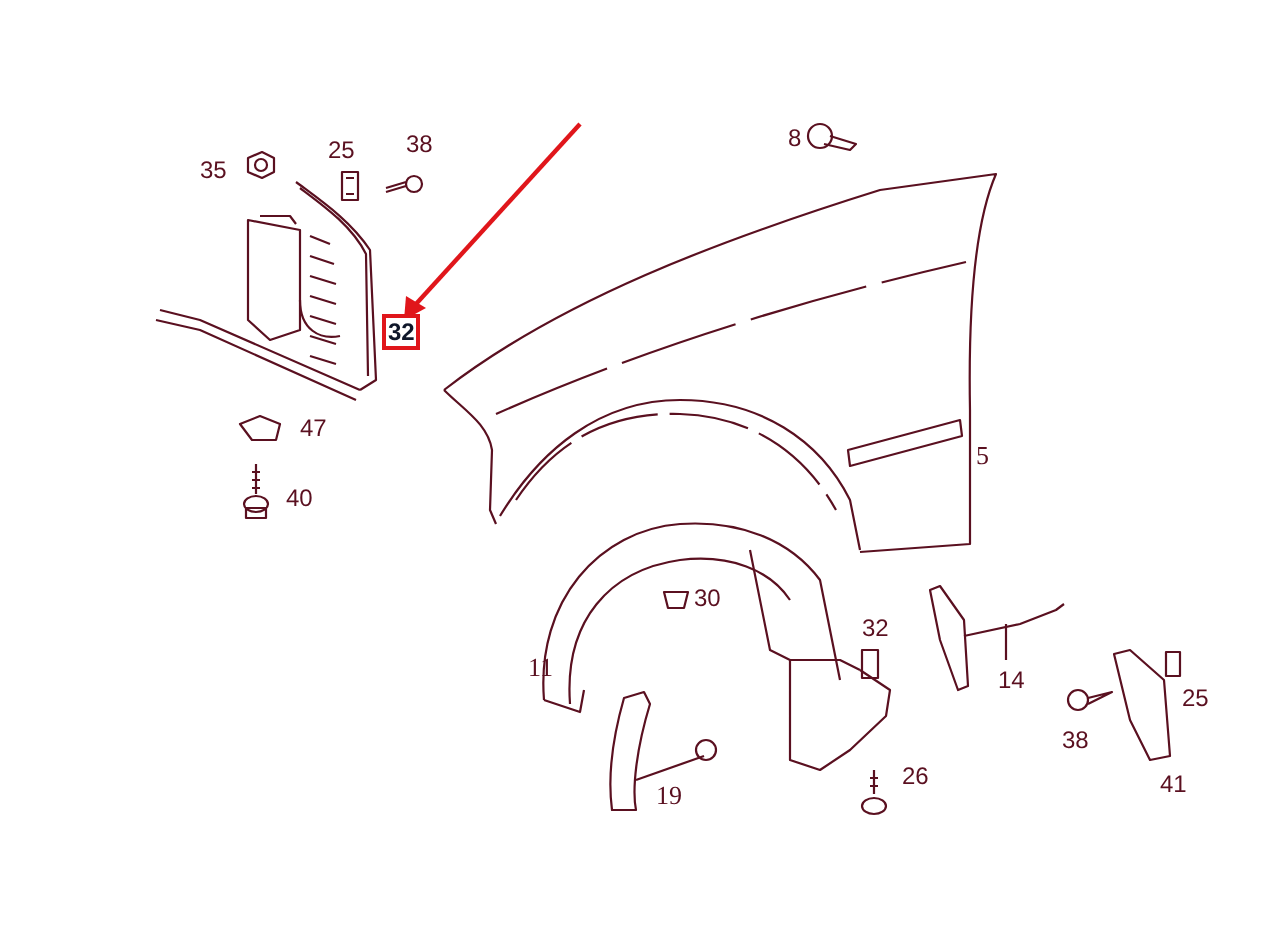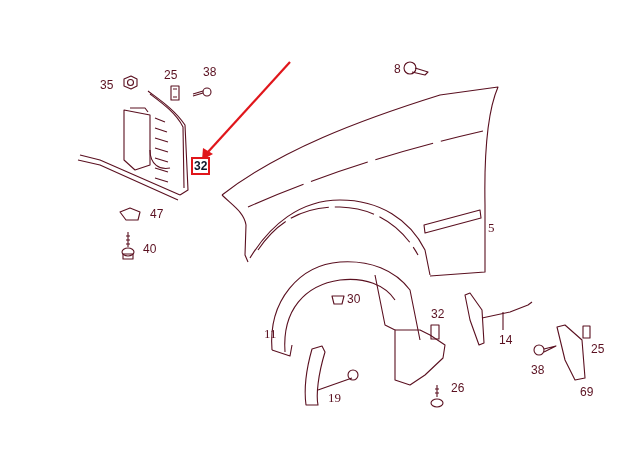--- a/index.html
+++ b/index.html
@@ -119,15 +119,15 @@
   <span class="lbl" style="left:150px;top:208px">47</span>
   <span class="lbl" style="left:143px;top:243px">40</span>
   <span class="lbl serif" style="left:488px;top:222px">5</span>
   <span class="lbl" style="left:347px;top:293px">30</span>
   <span class="lbl" style="left:431px;top:308px">32</span>
   <span class="lbl serif" style="left:264px;top:328px">11</span>
   <span class="lbl" style="left:499px;top:334px">14</span>
   <span class="lbl" style="left:591px;top:343px">25</span>
   <span class="lbl" style="left:531px;top:364px">38</span>
   <span class="lbl serif" style="left:328px;top:392px">19</span>
-  <span class="lbl" style="left:580px;top:386px">69</span>
+  <span class="lbl" style="left:580px;top:386px">41</span>
   <span class="lbl" style="left:451px;top:382px">26</span>
 </div>
 
 </body></html>

